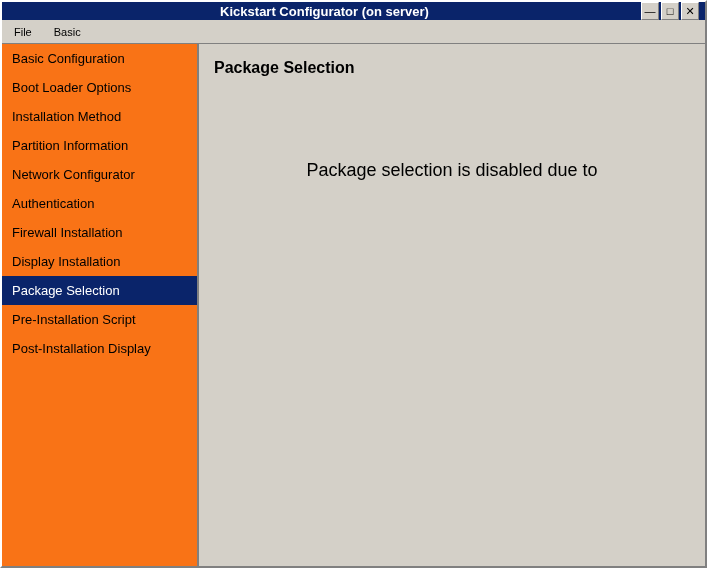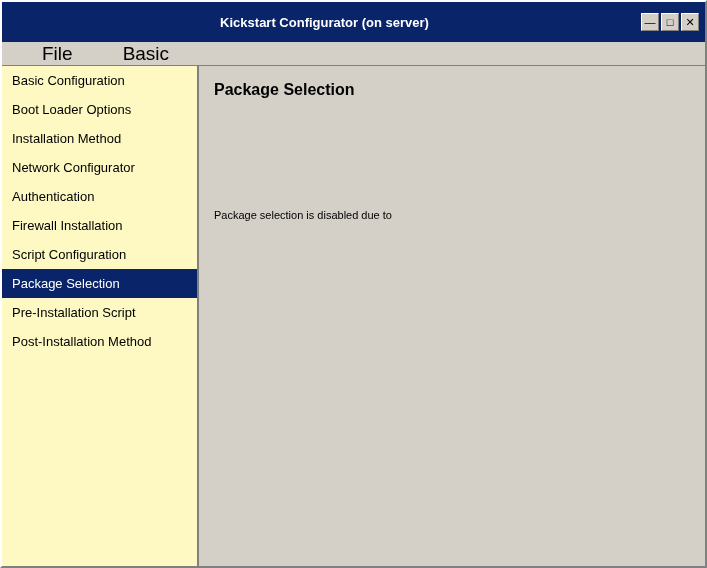--- a/index.html
+++ b/index.html
@@ -28,21 +28,21 @@
       flex-direction: column;
     }
 
     .title-bar {
       background: #0a246a;
       color: white;
       padding: 3px 6px;
       display: flex;
       align-items: center;
       justify-content: space-between;
-      height: 40px;
+      height: 18px;
       flex-shrink: 0;
     }
 
     .title-text {
       font-size: 13px;
       font-weight: bold;
       flex: 1;
       text-align: center;
     }
 
@@ -73,33 +73,32 @@
       gap: 10px;
       border-bottom: 1px solid #808080;
       flex-shrink: 0;
       height: 24px;
       align-items: center;
     }
 
     .menu-item {
       padding: 2px 6px;
       cursor: pointer;
-      font-size: 19px;
-      margin-left: 28px;
+      font-size: 11px;
     }
 
     .content-area {
       display: flex;
       flex: 1;
       overflow: hidden;
     }
 
     .sidebar {
       width: 197px;
-      background: #fef9c3;
+      background: #f97316;
       border-right: 2px solid #808080;
       overflow-y: auto;
       flex-shrink: 0;
     }
 
     .sidebar-item {
       padding: 7px 10px;
       cursor: pointer;
       font-size: 13px;
       color: #000;
@@ -120,24 +119,24 @@
     }
 
     .page-title {
       font-size: 16px;
       font-weight: bold;
       margin-bottom: 20px;
       color: #000;
     }
 
     .disabled-message {
-      margin-top: 108px;
-      text-align: left;
+      margin-top: 80px;
+      text-align: center;
       color: #000;
-      font-size: 11px;
+      font-size: 18px;
       line-height: 1.5;
     }
   </style>
 </head>
 <body>
 
 <div class="window">
 
   <div class="title-bar">
     <span class="title-text">Kickstart Configurator (on server)</span>
@@ -152,27 +151,28 @@
     <div class="menu-item">File</div>
     <div class="menu-item">Basic</div>
   </div>
 
   <div class="content-area">
 
     <div class="sidebar">
     <div class="sidebar-item">Basic Configuration</div>
         <div class="sidebar-item">Boot Loader Options</div>
         <div class="sidebar-item">Installation Method</div>
+        <div class="sidebar-item">Partition Information</div>
         <div class="sidebar-item">Network Configurator</div>
         <div class="sidebar-item">Authentication</div>
         <div class="sidebar-item">Firewall Installation</div>
-        <div class="sidebar-item">Script Configuration</div>
+        <div class="sidebar-item">Display Installation</div>
         <div class="sidebar-item active">Package Selection</div>
         <div class="sidebar-item">Pre-Installation Script</div>
-        <div class="sidebar-item">Post-Installation Method</div>
+        <div class="sidebar-item">Post-Installation Display</div>
       </div>
 
     <div class="main-content">
       <div class="page-title">Package Selection</div>
       <div class="disabled-message">
         <span>Package selection is disabled due to</span><br>
       </div>
     </div>
   </div>
 </div>

